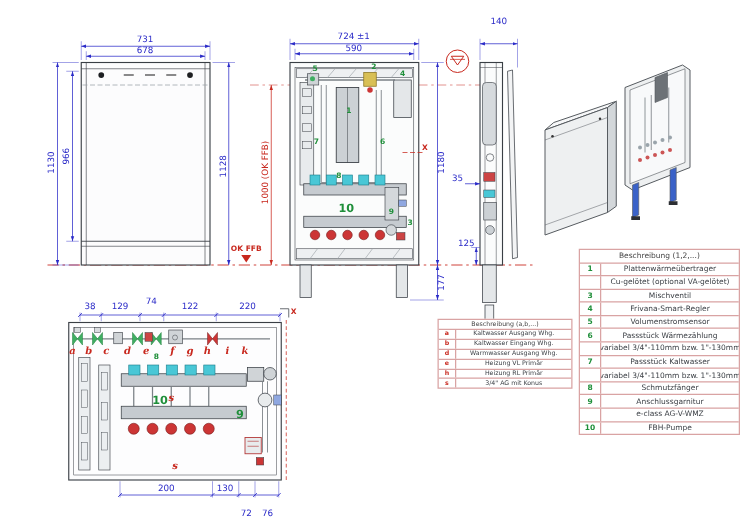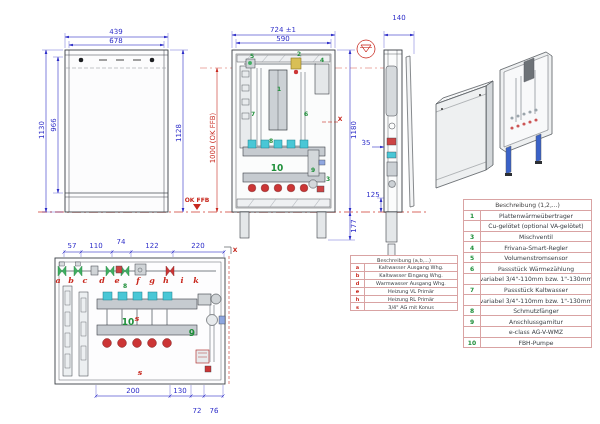--- a/index.html
+++ b/index.html
@@ -329,21 +329,21 @@
           <line x1="204" y1="385" x2="204" y2="398"></line>
       <line x1="223" y1="385" x2="223" y2="398"></line>
     </g>
   </g>
   <g>
     <line x1="229" y1="256" x2="229" y2="386" stroke="#c8281e" stroke-width="0.6" stroke-dasharray="3 2"></line>
     <polyline points="224,247 231,247 231,254" fill="none" stroke="#3a3f45" stroke-width="0.6"></polyline>
   </g>
 </svg>
 
-<span class="lbl" style="left:116px;top:32px">439</span>
+<span class="lbl" style="left:116px;top:32px">731</span>
 <span class="lbl" style="left:116px;top:41px">678</span>
 <span class="lbl v" style="left:42px;top:130px">1130</span>
 <span class="lbl v" style="left:54px;top:125px">966</span>
 <span class="lbl v" style="left:179px;top:133px">1128</span>
 <span class="lbl v red" style="left:213px;top:138px">1000 (OK FFB)</span>
 <span class="lbl red bold small" style="left:197px;top:200px">OK FFB</span>
 
 <span class="lbl" style="left:283px;top:30px">724 ±1</span>
 <span class="lbl" style="left:283px;top:39px">590</span>
 <span class="lbl v" style="left:354px;top:130px">1180</span>
@@ -358,22 +358,22 @@
 <span class="lbl green small" style="left:306px;top:114px">6</span>
 <span class="lbl green small" style="left:271px;top:141px">8</span>
 <span class="lbl green big" style="left:277px;top:168px">10</span>
 <span class="lbl green small" style="left:313px;top:170px">9</span>
 <span class="lbl green small" style="left:328px;top:179px">3</span>
 
 <span class="lbl" style="left:399px;top:18px">140</span>
 <span class="lbl" style="left:366px;top:143px">35</span>
 <span class="lbl" style="left:373px;top:195px">125</span>
 
-<span class="lbl" style="left:72px;top:246px">57</span>
-<span class="lbl" style="left:96px;top:246px">110</span>
+<span class="lbl" style="left:72px;top:246px">38</span>
+<span class="lbl" style="left:96px;top:246px">129</span>
 <span class="lbl" style="left:121px;top:242px">74</span>
 <span class="lbl" style="left:152px;top:246px">122</span>
 <span class="lbl" style="left:198px;top:246px">220</span>
 <span class="lbl" style="left:133px;top:391px">200</span>
 <span class="lbl" style="left:180px;top:391px">130</span>
 <span class="lbl" style="left:197px;top:411px">72</span>
 <span class="lbl" style="left:214px;top:411px">76</span>
 
 <span class="lbl letter" style="left:58px;top:280px">a</span>
 <span class="lbl letter" style="left:71px;top:280px">b</span>

